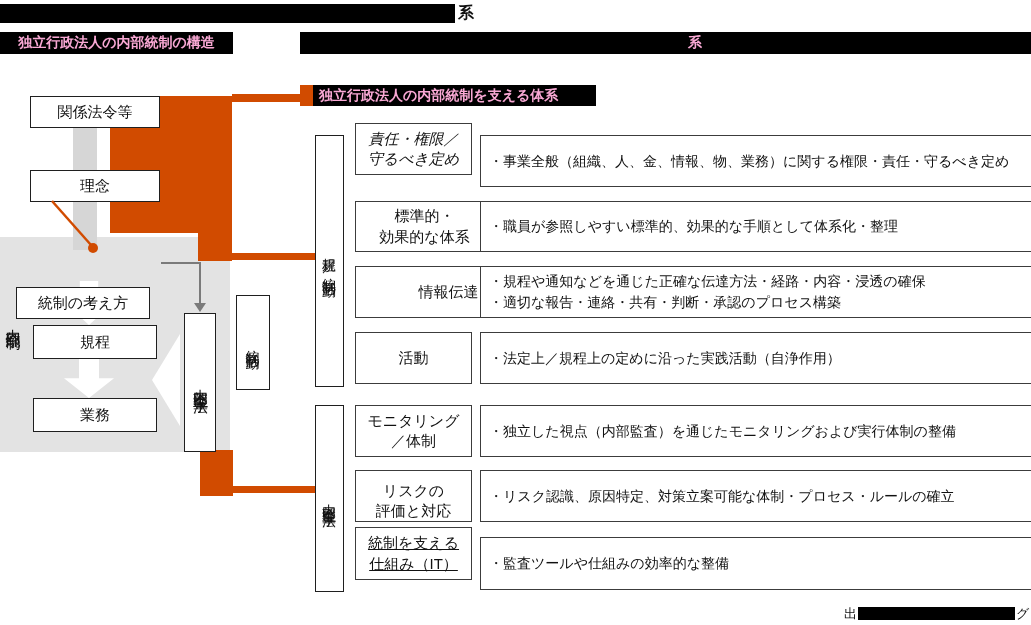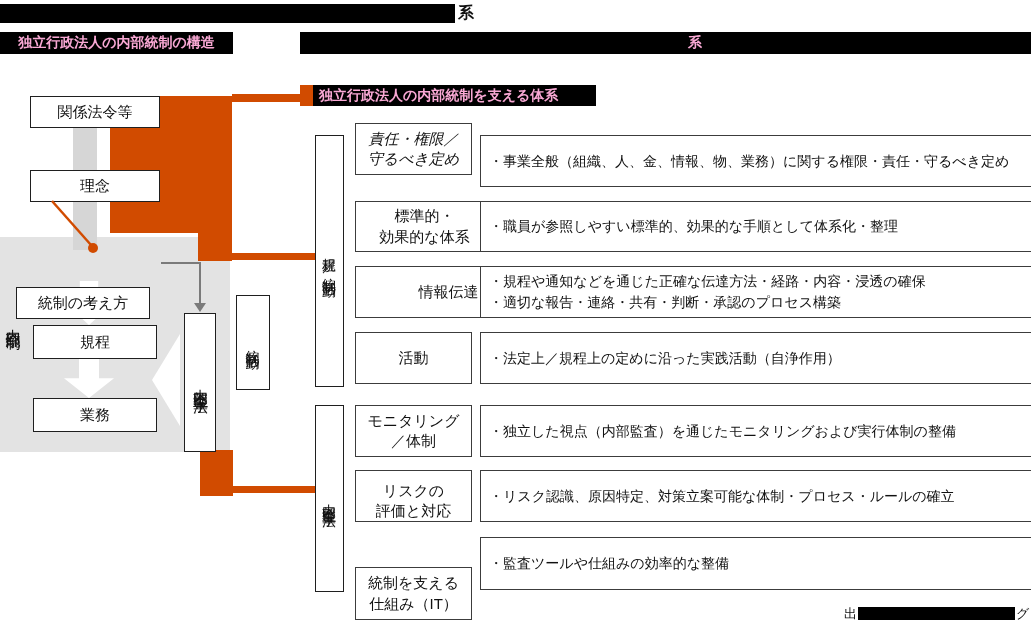--- a/index.html
+++ b/index.html
@@ -123,21 +123,21 @@
   </div>
 
   <div class="lbox" style="top:470px;height:50px;justify-content:flex-end;">
     <span>リスクの</span>
     <span>評価と対応</span>
   </div>
   <div class="dbox" style="top:470px;height:50px;">
     <div>・リスク認識、原因特定、対策立案可能な体制・プロセス・ルールの確立</div>
   </div>
 
-  <div class="lbox" style="top:567px;height:51px;">
+  <div class="lbox" style="top:527px;height:51px;text-decoration:underline;">
     <span>統制を支える</span>
     <span>仕組み（IT）</span>
   </div>
   <div class="dbox" style="top:537px;height:51px;">
     <div>・監査ツールや仕組みの効率的な整備</div>
   </div>
 
   <span class="src" style="left:844px;top:605px;">出</span>
   <div class="bar" style="left:858px;top:607px;width:157px;height:13px;"></div>
   <span class="src" style="left:1016px;top:605px;">グ</span>

